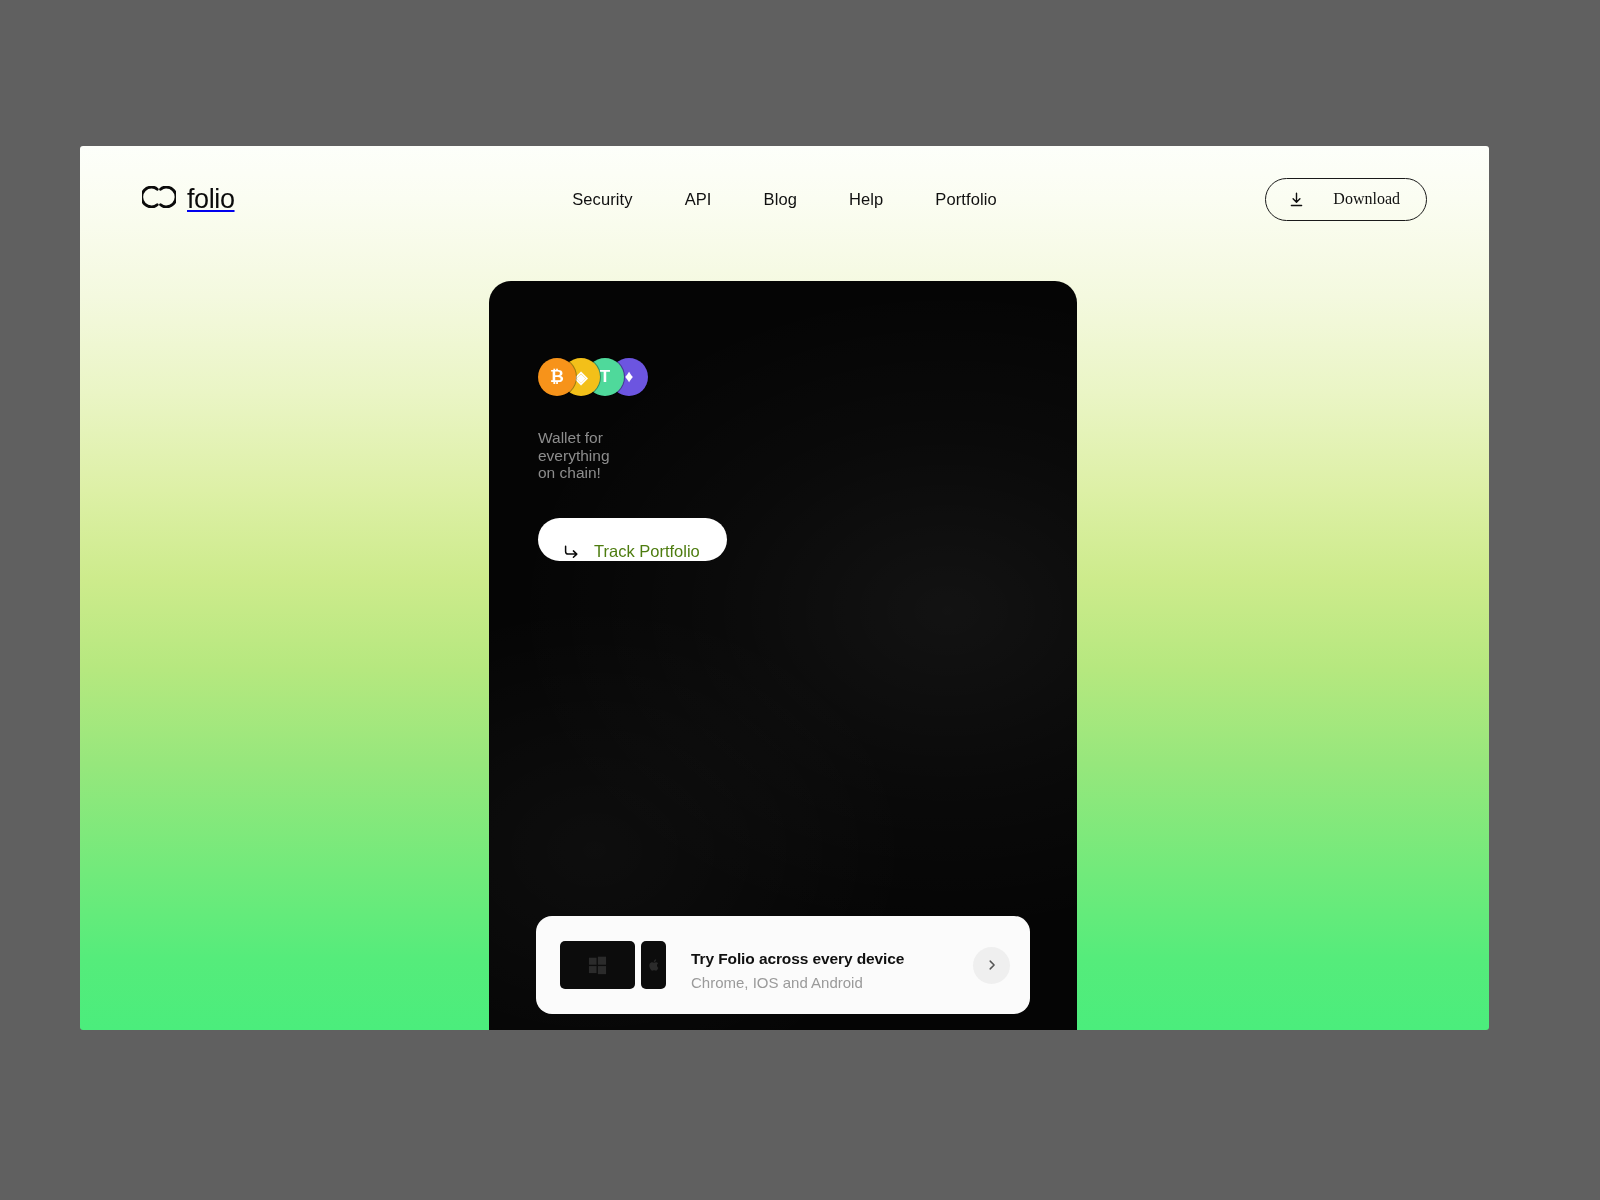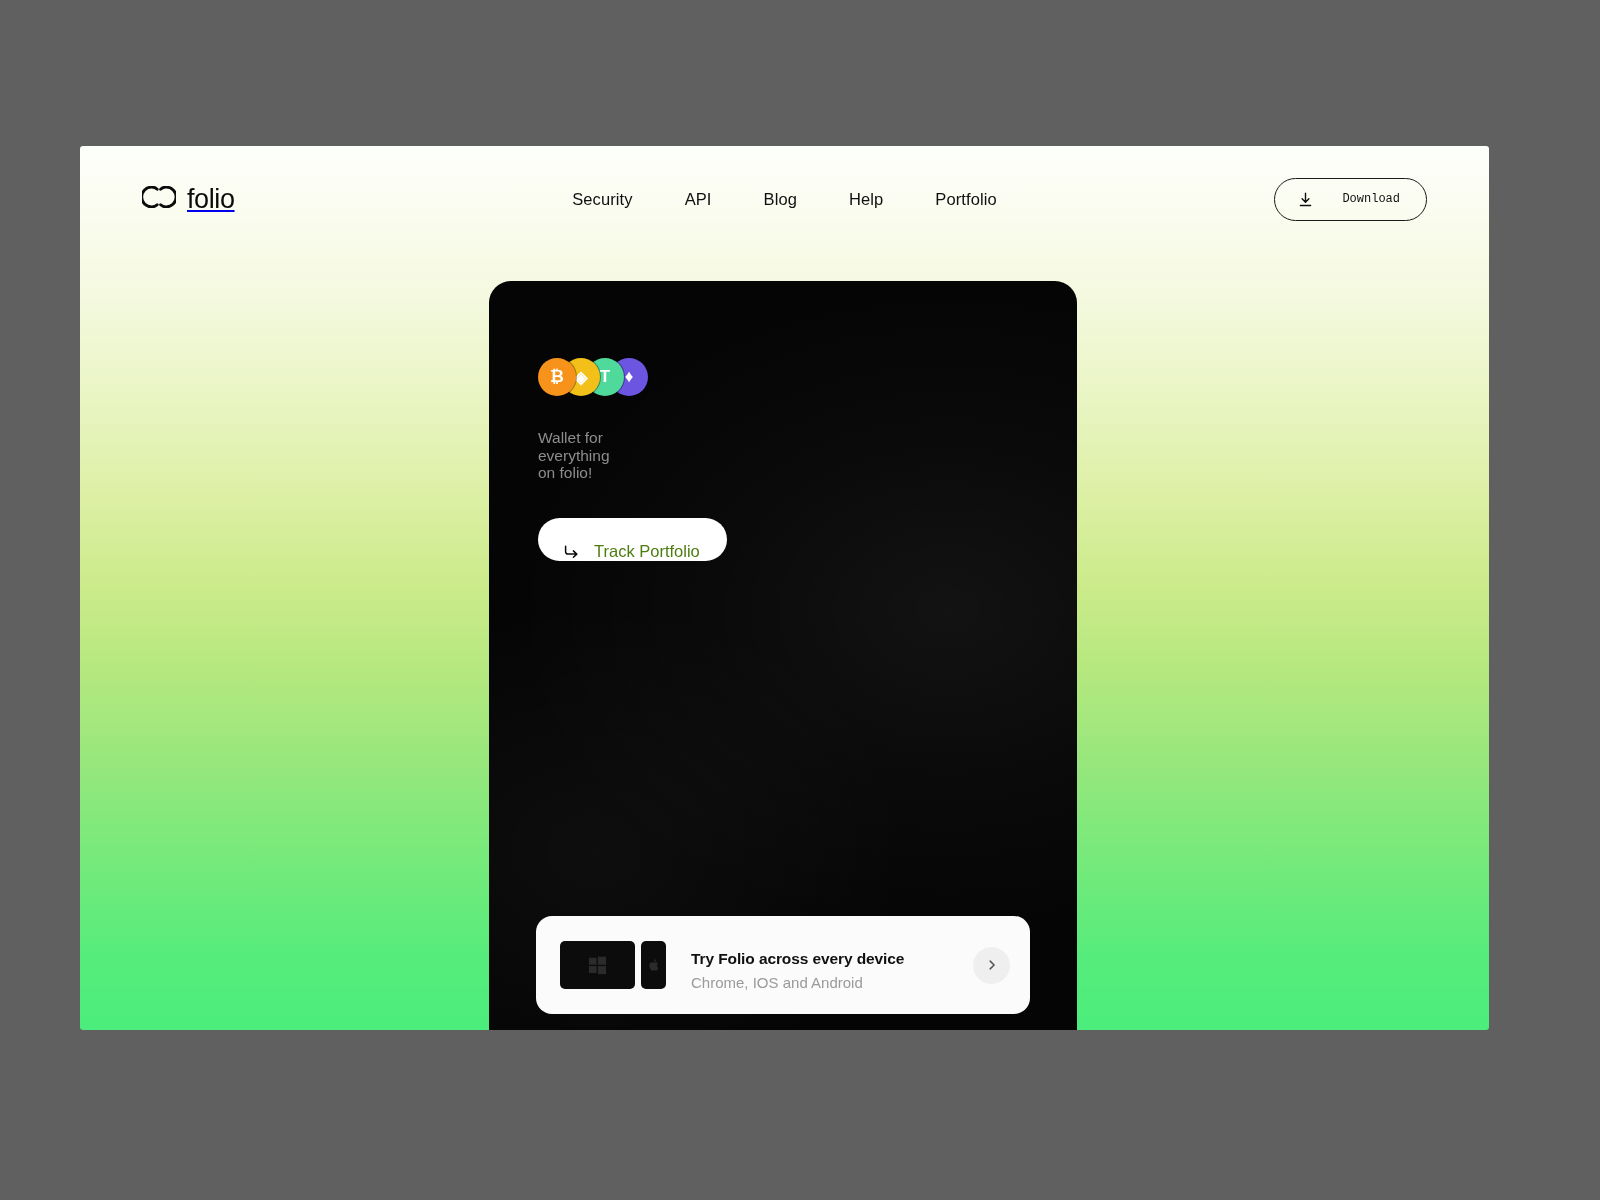--- a/index.html
+++ b/index.html
@@ -85,22 +85,22 @@
     position: absolute;
     right: 62px;
     display: inline-flex;
     align-items: center;
     gap: 28px;
     height: 43px;
     padding: 0 26px 0 22px;
     border: 1.4px solid #1a1a1a;
     border-radius: 999px;
     background: transparent;
-    font-family: Liberation Mono, monospace;
-    font-size: 12px;
+    font-family: Liberation Serif, serif;
+    font-size: 16px;
     color: #101010;
     cursor: pointer;
     white-space: nowrap;
   }
 
   
   .hero-card {
     position: absolute;
     left: 409px;
     top: 135px;
@@ -284,21 +284,21 @@
       <div class="coin-row">
         <span class="coin coin-1" style="background: rgb(247, 147, 26);">₿</span>
         <span class="coin coin-2" style="background: rgb(243, 192, 25);">◈</span>
         <span class="coin coin-3" style="background: rgb(79, 217, 155);">T</span>
         <span class="coin coin-4" style="background: rgb(108, 85, 224);">♦</span>
       </div>
 
       <p class="hero-sub">
         <span>Wallet for</span>
         <span>everything</span>
-        <span>on folio!</span>
+        <span>on chain!</span>
       </p>
 
       <button class="track-btn">
         <span style="display:flex">
           <svg width="18" height="18" viewBox="0 0 18 18" fill="none" xmlns="http://www.w3.org/2000/svg">
             <path d="M3.6 3.3v5.2a2.6 2.6 0 0 0 2.6 2.6h8.1M11.4 7.9l3.4 3.2-3.4 3.2" stroke="#0a0a0a" stroke-width="1.5" stroke-linecap="round" stroke-linejoin="round"></path>
           </svg>
         </span>
         <span>Track Portfolio</span>
       </button>

